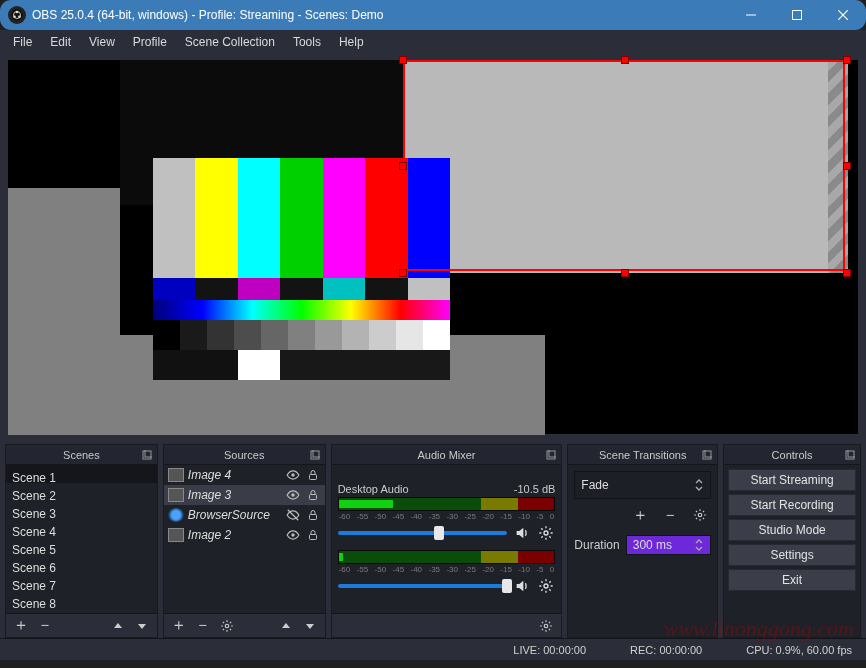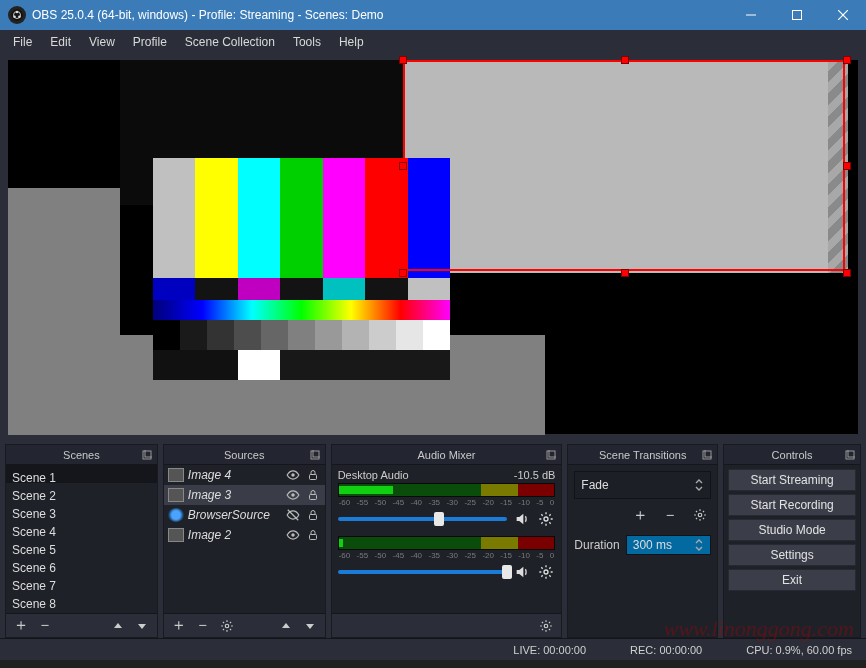--- a/index.html
+++ b/index.html
@@ -1,19 +1,19 @@
 <!DOCTYPE html>
 <html><head>
 <meta charset="utf-8">
 <style>
 * { box-sizing: border-box; margin: 0; padding: 0; font-family: "Segoe UI", Arial, sans-serif; }
 body { background: #202020; width: 866px; height: 668px; overflow: hidden; user-select: none; }
 
 
-.titlebar { background: #3a7bb8; height: 30px; display: flex; align-items: center; color: #fff; font-size: 12px; }
+.titlebar { background: #3a7bb8; height: 30px; display: flex; align-items: center; color: #fff; font-size: 12px; border-radius: 11px; }
 .titlebar .logo { width: 18px; height: 18px; margin: 0 6px 0 8px; border-radius: 50%; background: #222; display: inline-flex; align-items: center; justify-content: center; }
 .titlebar .logo svg { width: 14px; height: 14px; }
 .titlebar .title { flex: 1; }
 .winbtns { display: flex; height: 100%; }
 .winbtn { width: 46px; height: 100%; display: flex; align-items: center; justify-content: center; color: #fff; }
 
 
 .menubar { background: #2b2e38; height: 24px; display: flex; align-items: center; padding: 0 4px; }
 .menubar .menuitem { color: #d9d9d9; font-size: 12px; padding: 3px 9px; }
 
@@ -61,36 +61,36 @@
 
 .src-row { display:flex; align-items:center; height:20px; padding:0 4px; color:#ddd; font-size:12px; gap:4px;}
 .src-row.selected{ background:#3a3d47;}
 .src-row .thumb{ width:16px; height:14px; background:#555; border:1px solid #888; display:inline-block;}
 .src-row .thumb.globe{ background: radial-gradient(circle,#4aa3ff 40%,#1b3a5a 70%); border-radius:50%; border:none;}
 .src-row .label{ flex:1; white-space:nowrap; overflow:hidden;font-style:italic; }
 .src-row .eye, .src-row .lock{ width:16px; color:#bbb; display:flex; justify-content:center; }
 
 
 .mix-ch { padding:4px 6px 2px 6px; }
-.mix-hd { display:flex; justify-content:space-between; color:#ccc; font-size:11px; }
+.mix-hd { display:flex; justify-content:space-between; color:#ccc; font-size:11px;margin-top:14px; }
 .mix-meter { height:14px; background:#111; margin-top:2px; position:relative; border:1px solid #0a0a0a;}
 .mix-meter .seg { position:absolute; top:0; bottom:0; }
 .mix-ticks { color:#7a7a7a; font-size:8px; letter-spacing:0; display:flex; justify-content:space-between; padding:0 1px; margin-top:1px;}
 .mix-ctrl { display:flex; align-items:center; gap:6px; margin-top:3px;}
 .mix-slider { flex:1; height:4px; background:#1a7bd8; position:relative; border-radius:2px;}
 .mix-slider .knob{ position:absolute; top:-5px; width:10px; height:14px; background:#e8e8e8; border-radius:2px;}
 .mix-icn{ color:#ddd; width:18px; height:18px; display:flex;align-items:center;justify-content:center;}
 
 
 .trans-body{ padding:6px; color:#ccc; font-size:12px;}
 .trselect{ display:flex; align-items:center; gap:4px;}
 .trselect .sel{ flex:1; height:28px; background:#1d1f26; border:1px solid #11131a; color:#ddd; font-size:12px; padding:2px 6px; display:flex; align-items:center; justify-content:space-between;}
 .trrow2{ display:flex; justify-content:flex-end; gap:8px; margin-top:6px; align-items:center;}
 .trrow3{ display:flex; align-items:center; gap:6px; margin-top:10px;}
-.trrow3 .spin{ flex:1; height:20px; background:#0369a1; border:1px solid #11131a; color:#ddd; font-size:12px; padding:2px 6px; display:flex; align-items:center; justify-content:space-between;}
+.trrow3 .spin{ flex:1; height:20px; background:#6d28d9; border:1px solid #11131a; color:#ddd; font-size:12px; padding:2px 6px; display:flex; align-items:center; justify-content:space-between;}
 
 
 .ctrl-body{ padding:4px; display:flex; flex-direction:column; gap:3px;}
 .ctrl-btn{ height:22px; background:#3b3e49; color:#e2e2e2; font-size:12px; display:flex; align-items:center; justify-content:center; border:1px solid #262832;}
 
 
 .status{ height:22px; background:#2b2e38; display:flex; align-items:center; justify-content:flex-end; gap:44px; padding:0 14px; color:#d0d0d0; font-size:11px; border-top:1px solid #14151b;}
 .watermark{ position:absolute; right:12px; bottom:26px; color:rgba(180,0,0,0.35); font-size:22px; font-style:italic; font-family: Georgia, serif; pointer-events:none;}
 
 .spacer{flex:1}

